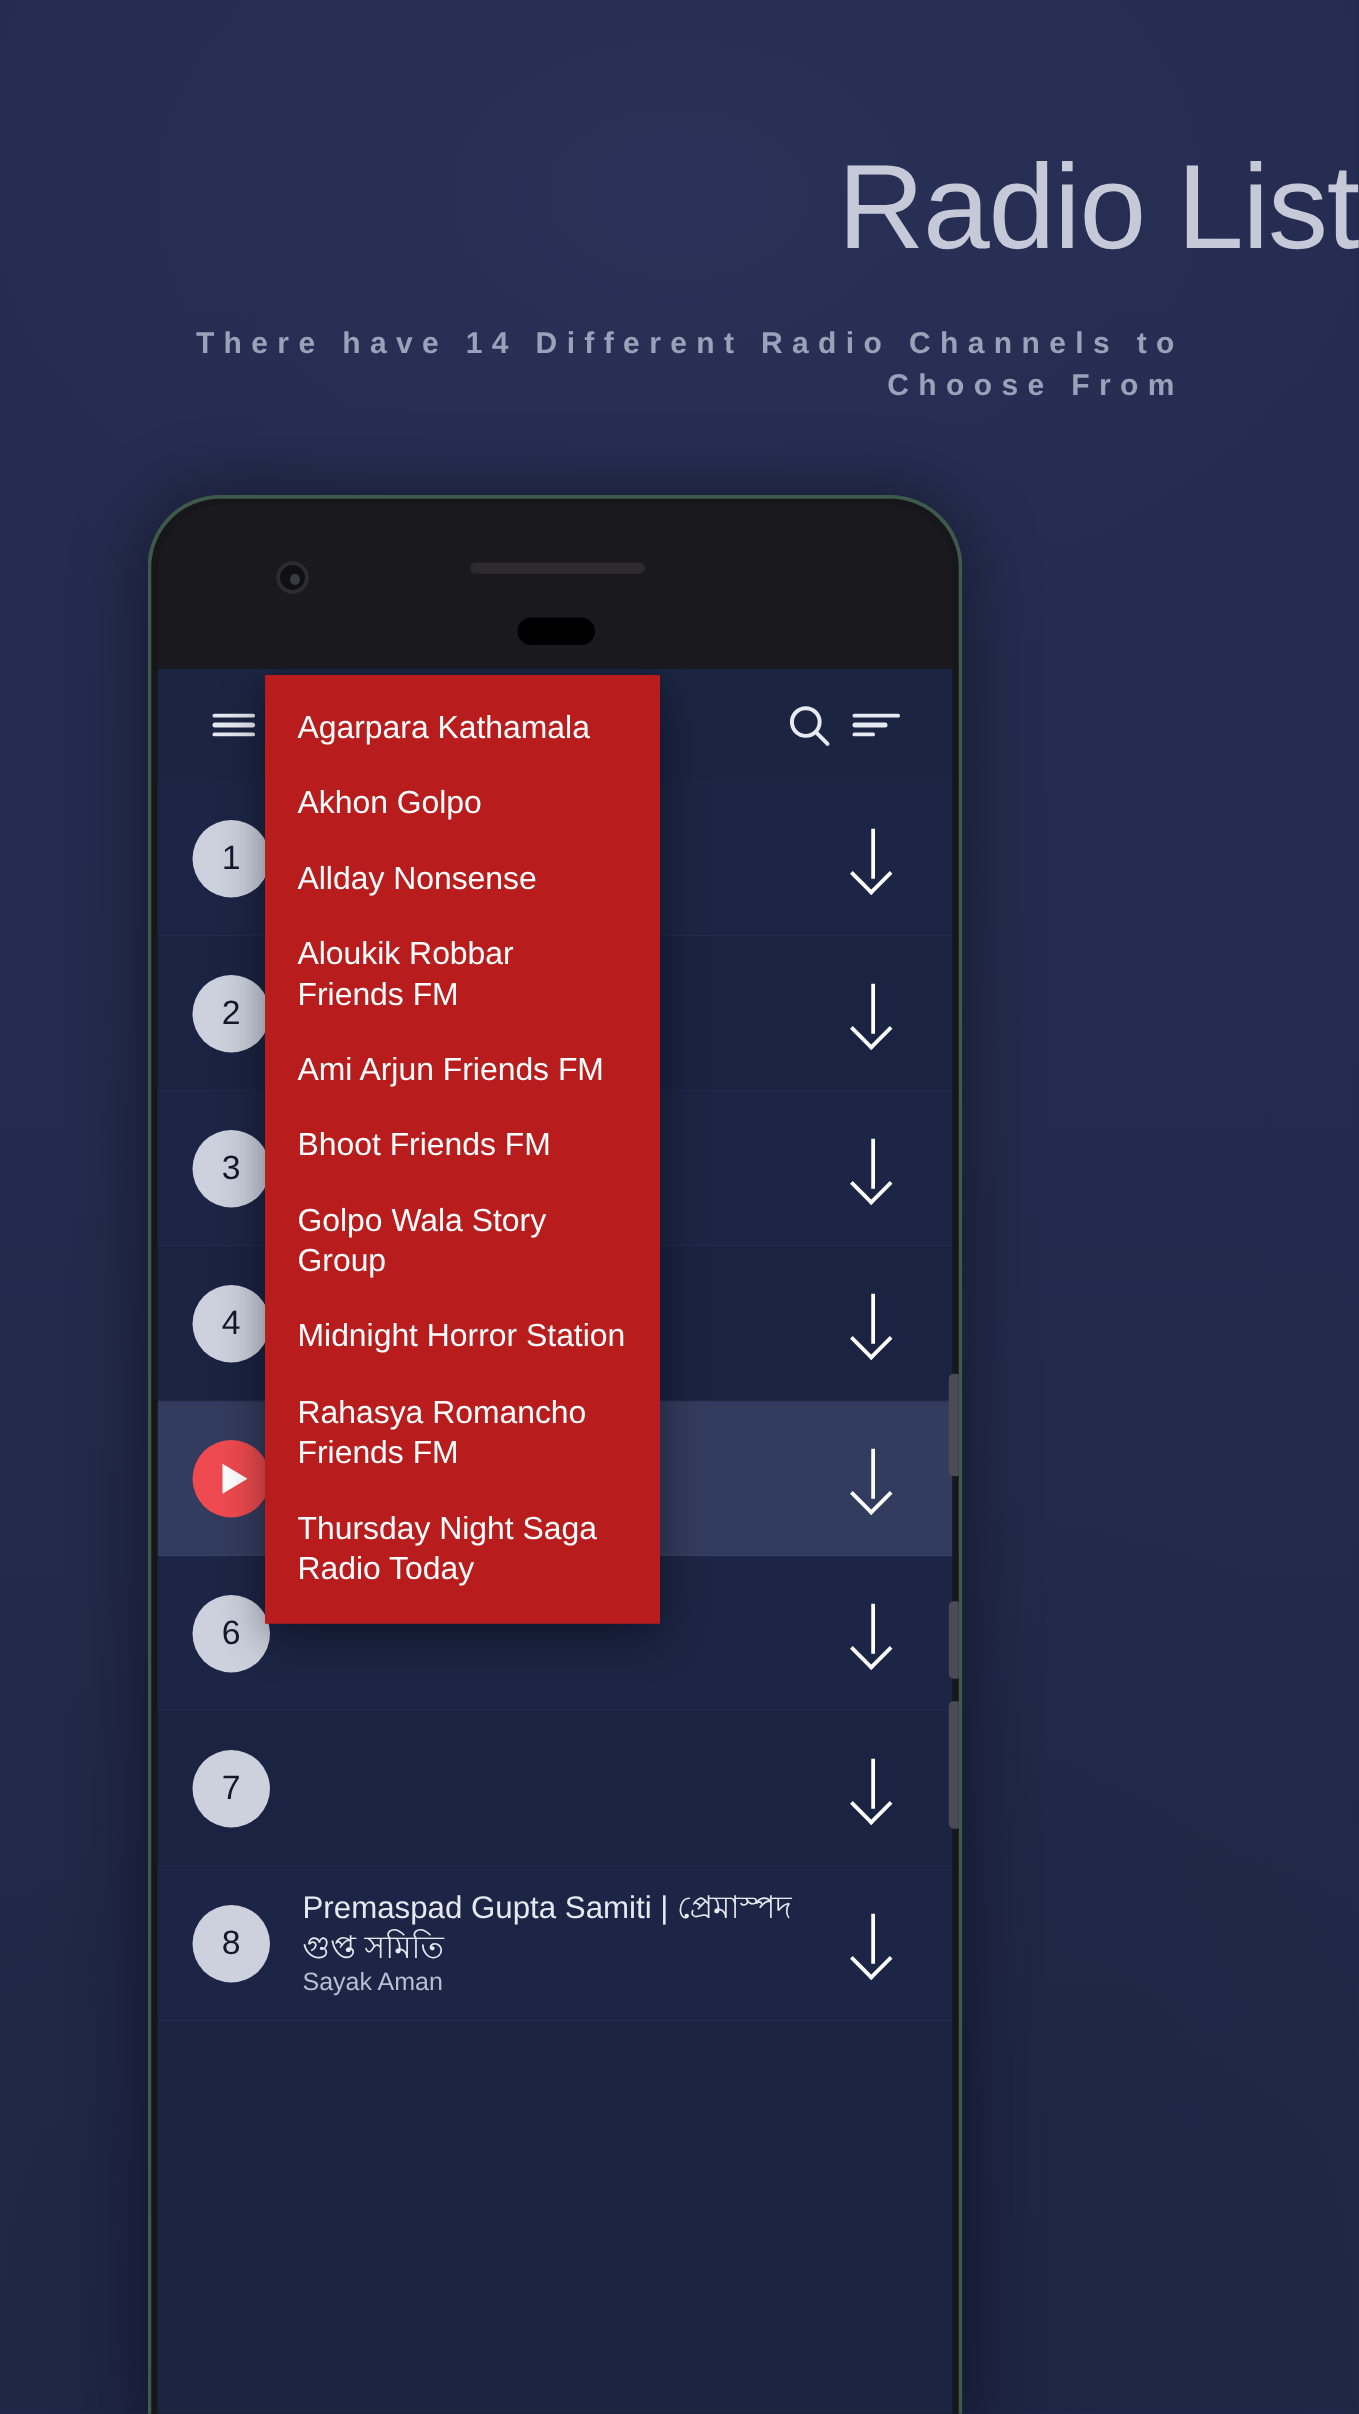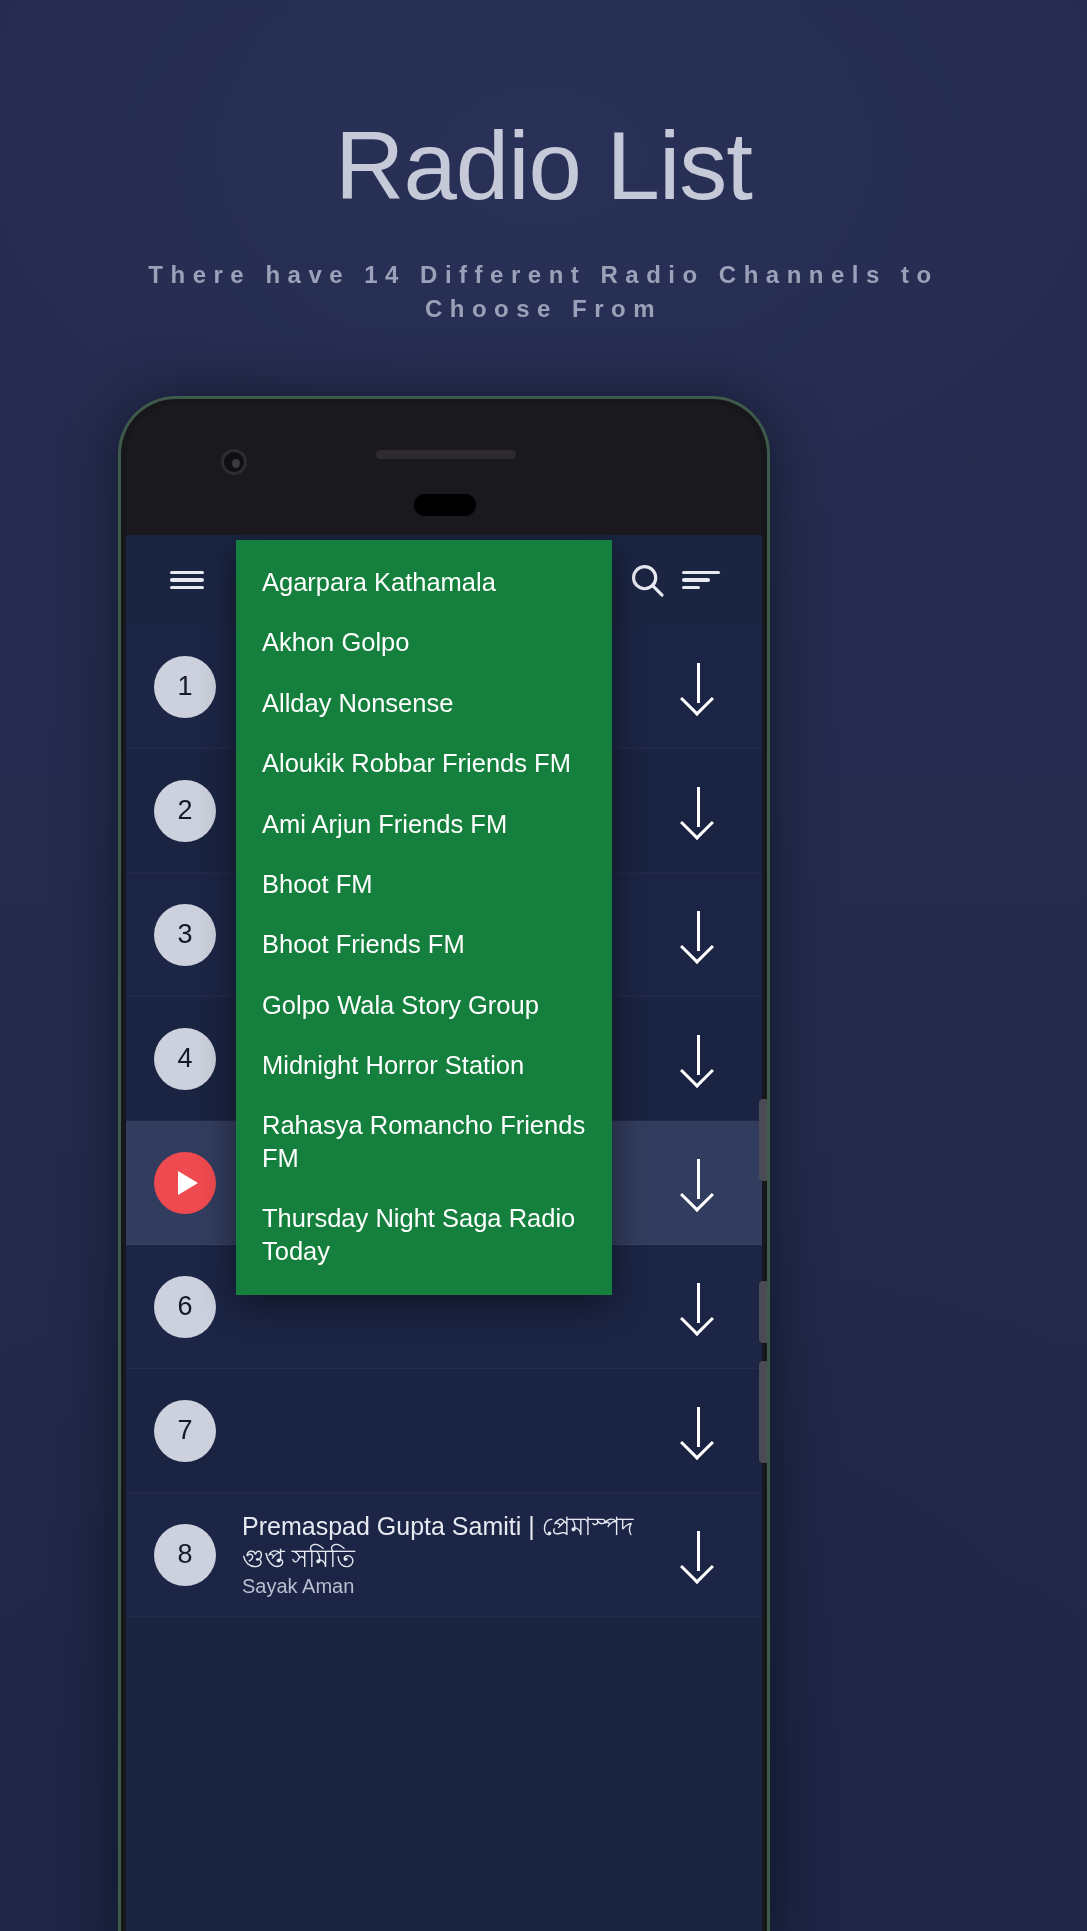--- a/index.html
+++ b/index.html
@@ -14,21 +14,21 @@
     position:absolute; inset:0;
     background:
       radial-gradient(ellipse 900px 600px at 50% 8%, #2a3158 0%, rgba(42,49,88,0) 70%),
       radial-gradient(ellipse 1200px 900px at 50% 95%, #1d2444 0%, rgba(29,36,68,0) 75%),
       linear-gradient(180deg,#252c50 0%,#242b4e 40%,#202747 100%);
   }
 
   
   .promo{
     position:absolute; left:0; right:0; top:0;
-    text-align:center;
+    text-align:right;
     z-index:3;
   }
   .promo-title{
     margin-top:118px;
     font-size:96px;
     line-height:1.0;
     font-weight:400;
     color:#c6cad8;
     letter-spacing:-1px;
   }
@@ -184,26 +184,25 @@
     transform:rotate(45deg);
     transform-origin:center;
     left:8.5px; top:26px;
     width:24px;height:24px;
   }
 
   
   .dropdown{
     position:absolute;
     left:86px; top:5px;
-    width:376px;
-    background:#15803d;
+    width:316px;
+    background:#b91c1c;
     box-shadow:0 10px 34px rgba(0,0,0,.45);
     z-index:10;
     padding:12px 0 14px 0;
-    margin-left:24px;
   }
   .dd-item{
     padding:14px 26px 14px 26px;
     color:#fff;
     font-size:25.5px;
     line-height:1.27;
     cursor:pointer;
   }
 </style>
 </head>
@@ -319,21 +318,20 @@
             </div>
         </div>
       </div>
 
       <div class="dropdown">
         <div class="dd-item">Agarpara Kathamala</div>
         <div class="dd-item">Akhon Golpo</div>
         <div class="dd-item">Allday Nonsense</div>
         <div class="dd-item">Aloukik Robbar Friends FM</div>
         <div class="dd-item">Ami Arjun Friends FM</div>
-        <div class="dd-item">Bhoot FM</div>
         <div class="dd-item">Bhoot Friends FM</div>
         <div class="dd-item">Golpo Wala Story Group</div>
         <div class="dd-item">Midnight Horror Station</div>
         <div class="dd-item">Rahasya Romancho Friends FM</div>
         <div class="dd-item">Thursday Night Saga Radio Today</div>
       </div>
 
     </div>
   </div>
 

